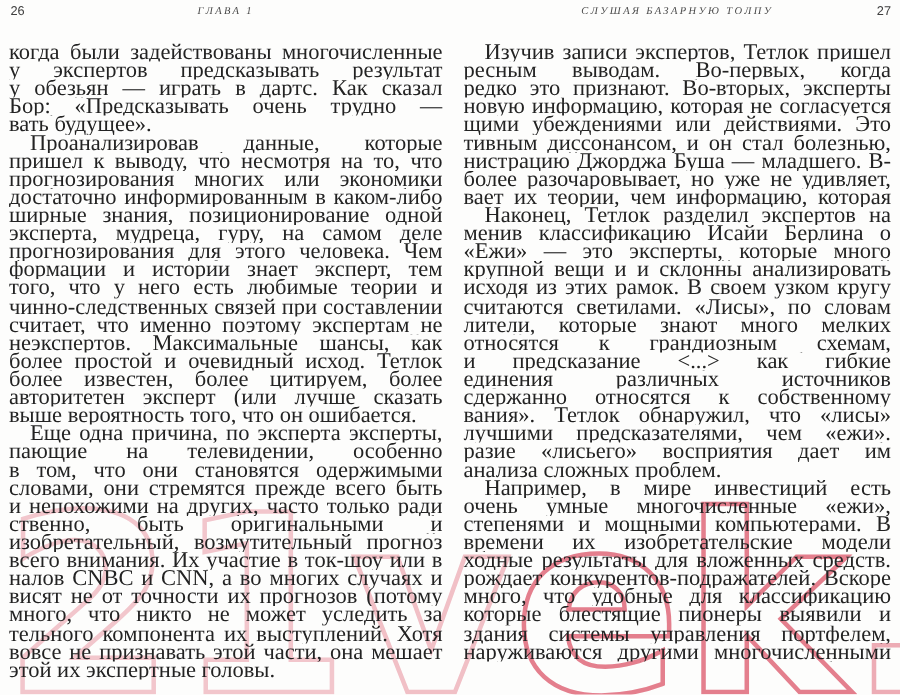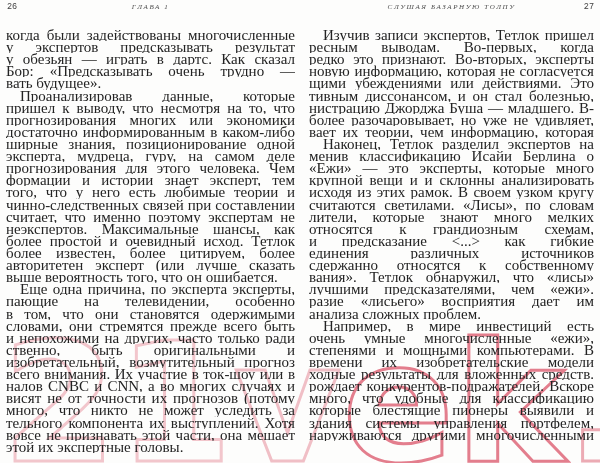--- a/index.html
+++ b/index.html
@@ -5,21 +5,21 @@
   html,body{margin:0;padding:0;}
   body{
     width:600px;height:463px;overflow:hidden;position:relative;
     background:#fdfdfc;
     font-family:"Liberation Serif","DejaVu Serif",serif;
   }
   .spread{position:absolute;inset:0;}
   
   .pagenum{
     position:absolute;top:2px;font-size:8.5px;color:#3f3f3f;
-    font-family:Liberation Mono, monospace;
+    font-family:Liberation Sans, sans-serif;
   }
   .pagenum.left{left:7px;}
   .pagenum.right{right:6px;}
   .runhead{
     position:absolute;top:3px;font-size:7px;letter-spacing:1.6px;
     color:#4b4b4b;text-transform:uppercase;white-space:nowrap;font-style:italic;
   }
   .runhead.left{left:6px;width:289px;text-align:center;}
   .runhead.right{left:309px;width:285px;text-align:center;}
   

